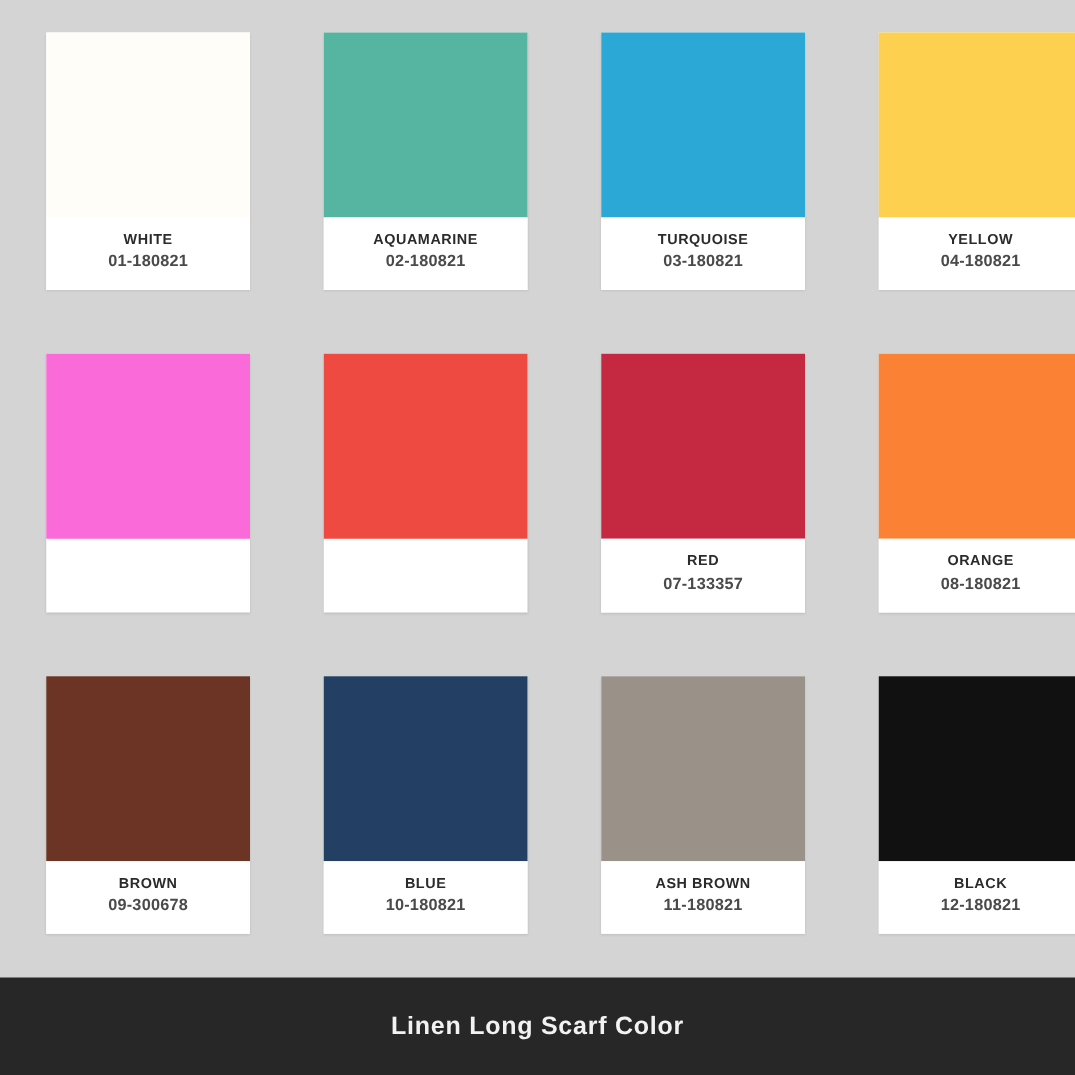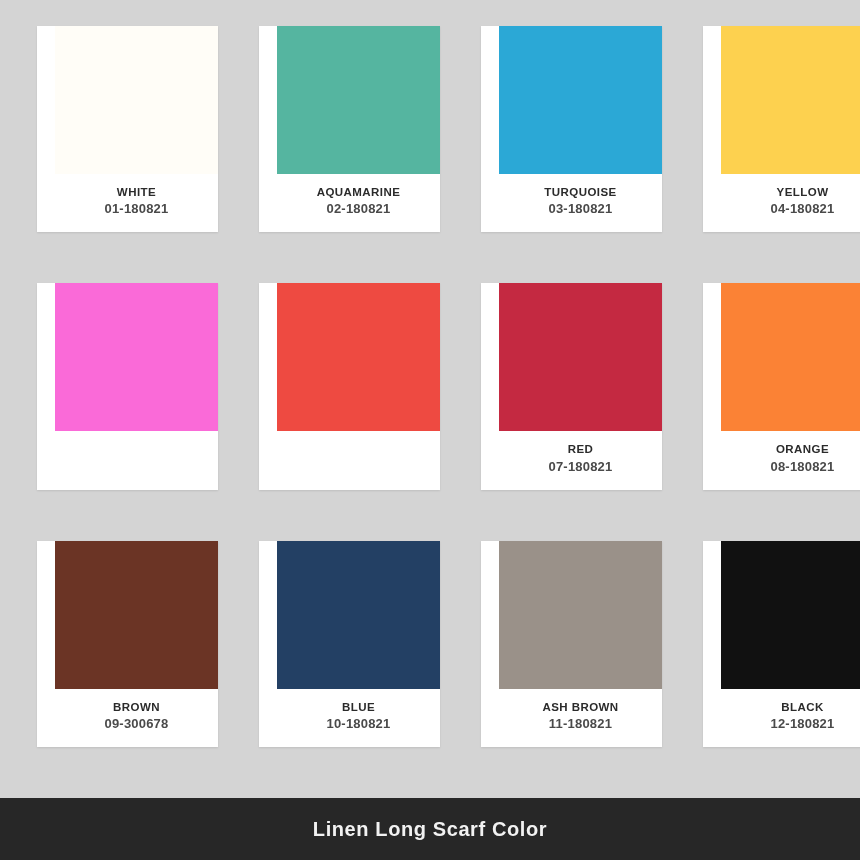--- a/index.html
+++ b/index.html
@@ -37,21 +37,20 @@
     display: contents;
   }
 
   .swatch-card {
     background: #ffffff;
     width: 163px;
     box-shadow: 0 1px 2px rgba(0,0,0,0.10);
     display: flex;
     flex-direction: column;
     margin-bottom: 51px;
-    padding-left: 18px;
   }
 
   .swatch-chip {
     width: 100%;
     height: 148px;
     display: block;
   }
 
   .swatch-label {
     background: #ffffff;
@@ -81,21 +80,21 @@
   
   .row-1 .swatch-chip { height: 148px; }
   .row-2 .swatch-chip { height: 148px; }
   .row-3 .swatch-chip { height: 148px; }
 
   .footer-bar {
     position: absolute;
     left: 0;
     bottom: 0;
     width: 860px;
-    height: 62px;
+    height: 78px;
     background: #272727;
     display: flex;
     align-items: center;
     justify-content: center;
   }
 
   .footer-title {
     color: #f2f2f2;
     font-size: 20px;
     font-weight: bold;
@@ -148,21 +147,21 @@
       </div>
 
       <div class="swatch-card">
         <span class="swatch-chip" style="background-color: rgb(238, 74, 65);"></span>
       </div>
 
       <div class="swatch-card">
         <span class="swatch-chip" style="background-color: rgb(196, 41, 65);"></span>
         <div class="swatch-label">
           <span class="swatch-name">RED</span>
-          <span class="swatch-code">07-180821</span>
+          <span class="swatch-code">07-133357</span>
         </div>
       </div>
 
       <div class="swatch-card">
         <span class="swatch-chip" style="background-color: rgb(251, 130, 53);"></span>
         <div class="swatch-label">
           <span class="swatch-name">ORANGE</span>
           <span class="swatch-code">08-180821</span>
         </div>
       </div>

